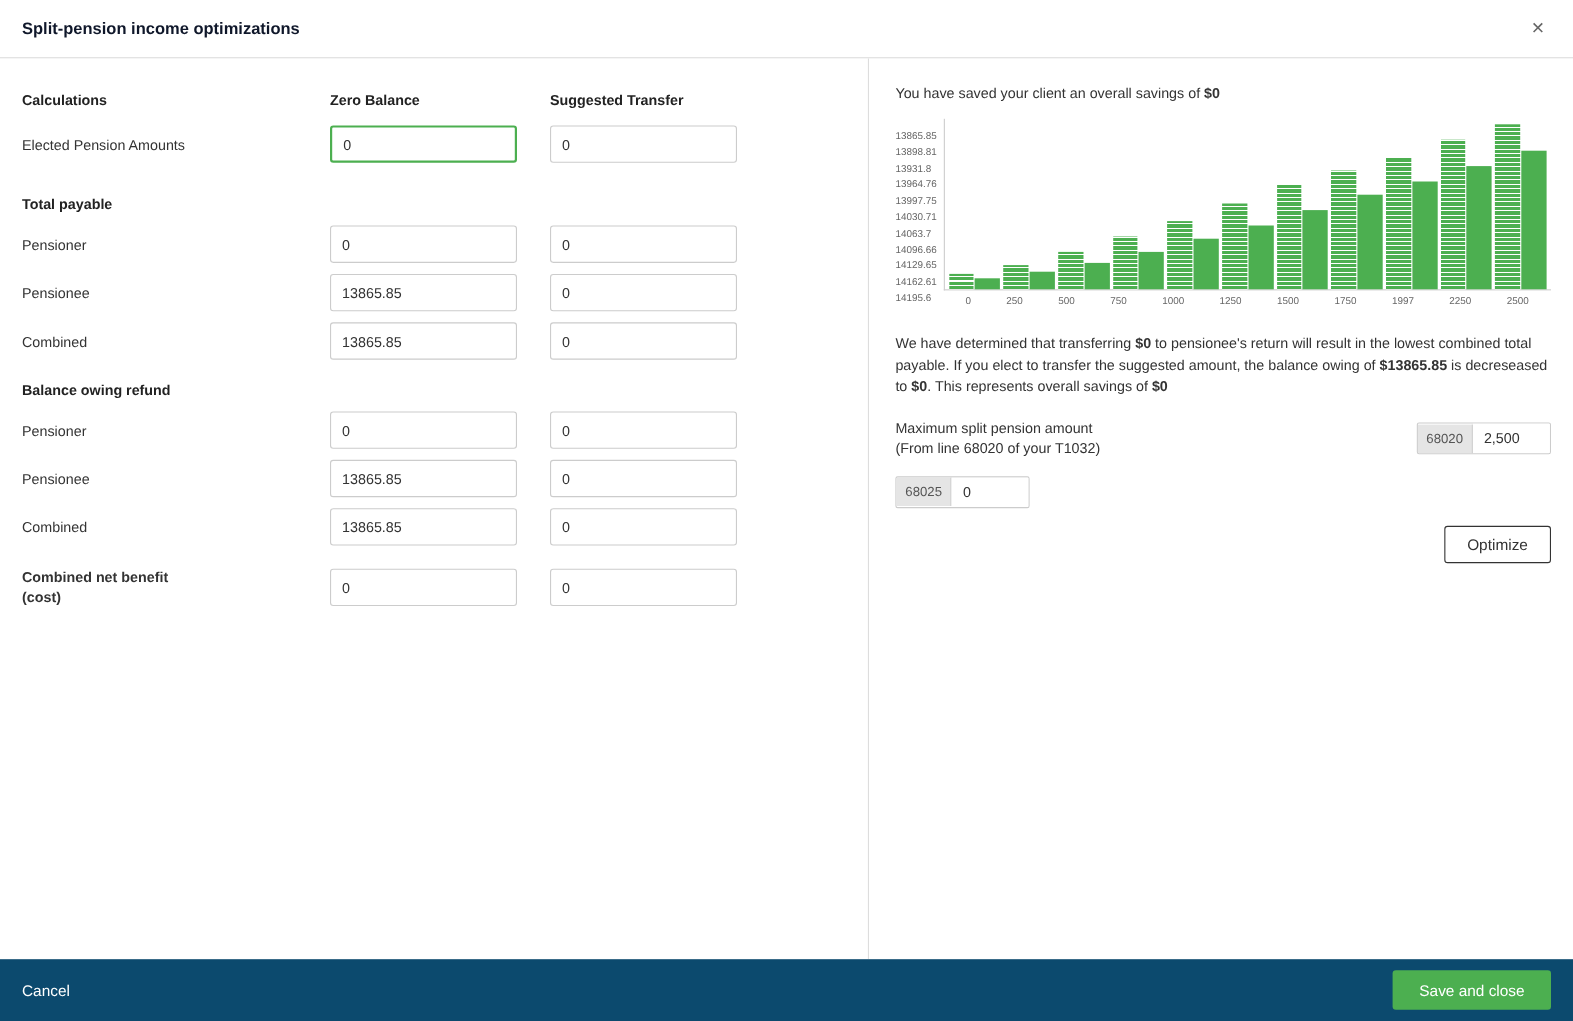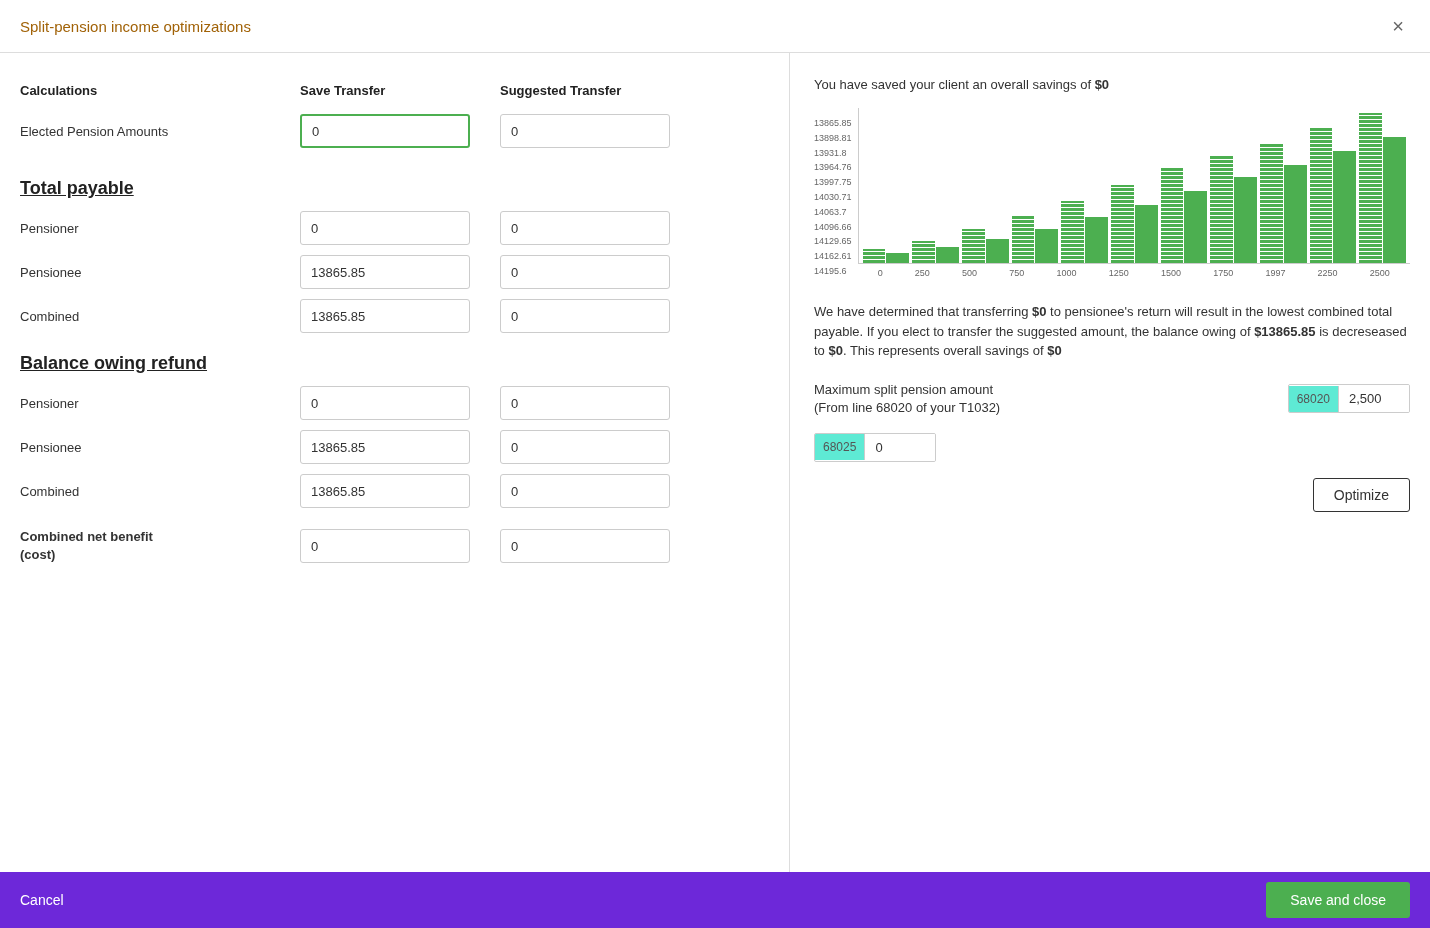--- a/index.html
+++ b/index.html
@@ -19,22 +19,22 @@
     .dialog-header {
       display: flex;
       align-items: center;
       justify-content: space-between;
       padding: 14px 20px;
       border-bottom: 1px solid #ddd;
       flex-shrink: 0;
     }
     .dialog-title {
       font-size: 15px;
-      font-weight: normal;
-      color: #a16207;
+      font-weight: bold;
+      color: #0f172a;
     }
     .close-btn {
       background: none;
       border: none;
       cursor: pointer;
       font-size: 20px;
       color: #666;
       line-height: 1;
       padding: 2px 6px;
     }
@@ -64,23 +64,22 @@
       font-weight: bold;
       font-size: 13px;
       color: #222;
     }
 
     .row-group {
       margin-bottom: 20px;
     }
     .row-group-title {
       font-weight: bold;
-      font-size: 18px;
+      font-size: 13px;
       margin-bottom: 12px;
-      text-decoration: underline;
     }
     .data-row {
       display: grid;
       grid-template-columns: 280px 200px 200px;
       align-items: center;
       margin-bottom: 10px;
     }
     .row-label {
       font-size: 13px;
       color: #333;
@@ -213,21 +212,21 @@
     }
     .summary-input-group {
       display: flex;
       align-items: center;
       gap: 0;
       border: 1px solid #ccc;
       border-radius: 2px;
       overflow: hidden;
     }
     .summary-input-prefix {
-      background: #5eead4;
+      background: #e5e5e5;
       border-right: 1px solid #ccc;
       padding: 6px 8px;
       font-size: 12px;
       color: #555;
       white-space: nowrap;
     }
     .summary-input-value {
       padding: 6px 10px;
       font-size: 13px;
       color: #333;
@@ -248,21 +247,21 @@
       cursor: pointer;
       color: #333;
       font-weight: normal;
     }
 
     
     .dialog-footer {
       display: flex;
       align-items: center;
       justify-content: space-between;
-      background: #6d28d9;
+      background: #0c4a6e;
       padding: 0 20px;
       height: 56px;
       flex-shrink: 0;
     }
     .cancel-btn {
       background: none;
       border: none;
       color: #fff;
       font-size: 14px;
       cursor: pointer;
@@ -284,21 +283,21 @@
   <span class="dialog-title">Split-pension income optimizations</span>
   <button class="close-btn">×</button>
 </div>
 
 <div class="dialog-body">
 
   <div class="left-panel">
 
     <div class="section-header">
       <span class="col-header">Calculations</span>
-      <span class="col-header">Save Transfer</span>
+      <span class="col-header">Zero Balance</span>
       <span class="col-header">Suggested Transfer</span>
     </div>
 
     <div class="data-row" style="margin-bottom:30px;">
       <span class="row-label" style="font-weight:normal;">Elected Pension Amounts</span>
       <div>
         <input type="text" class="field-input active-border" value="0" style="">
       </div>
       <div>
         <input type="text" class="field-input" value="0" style="">

